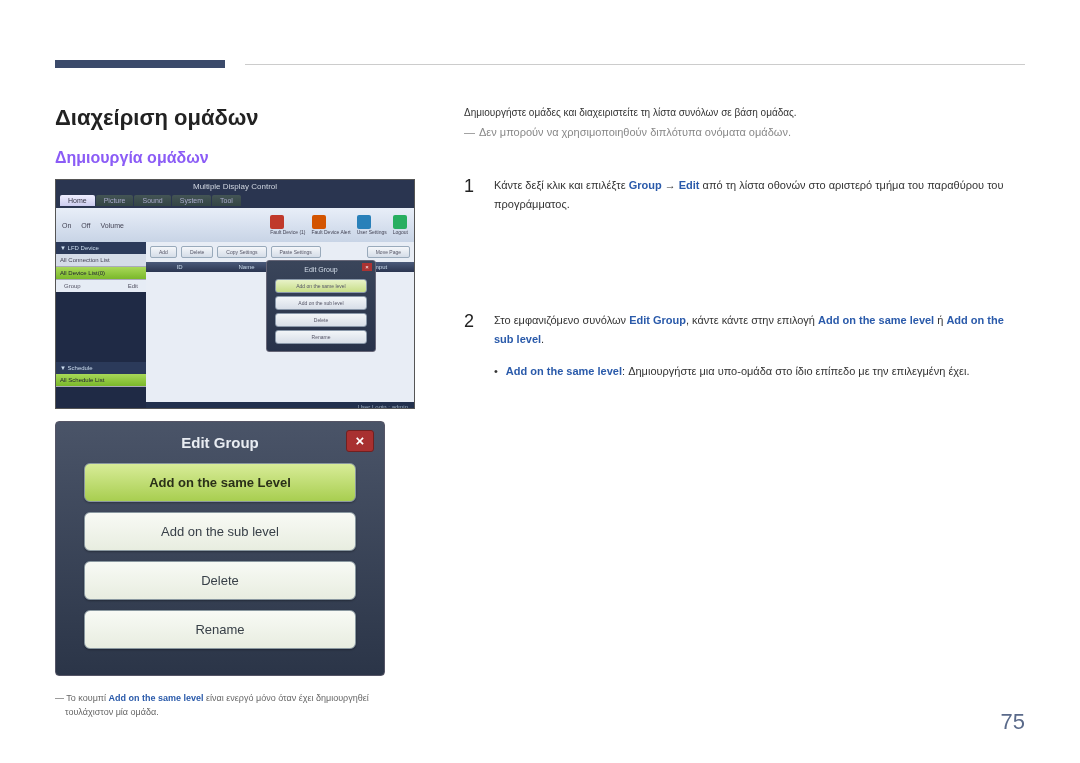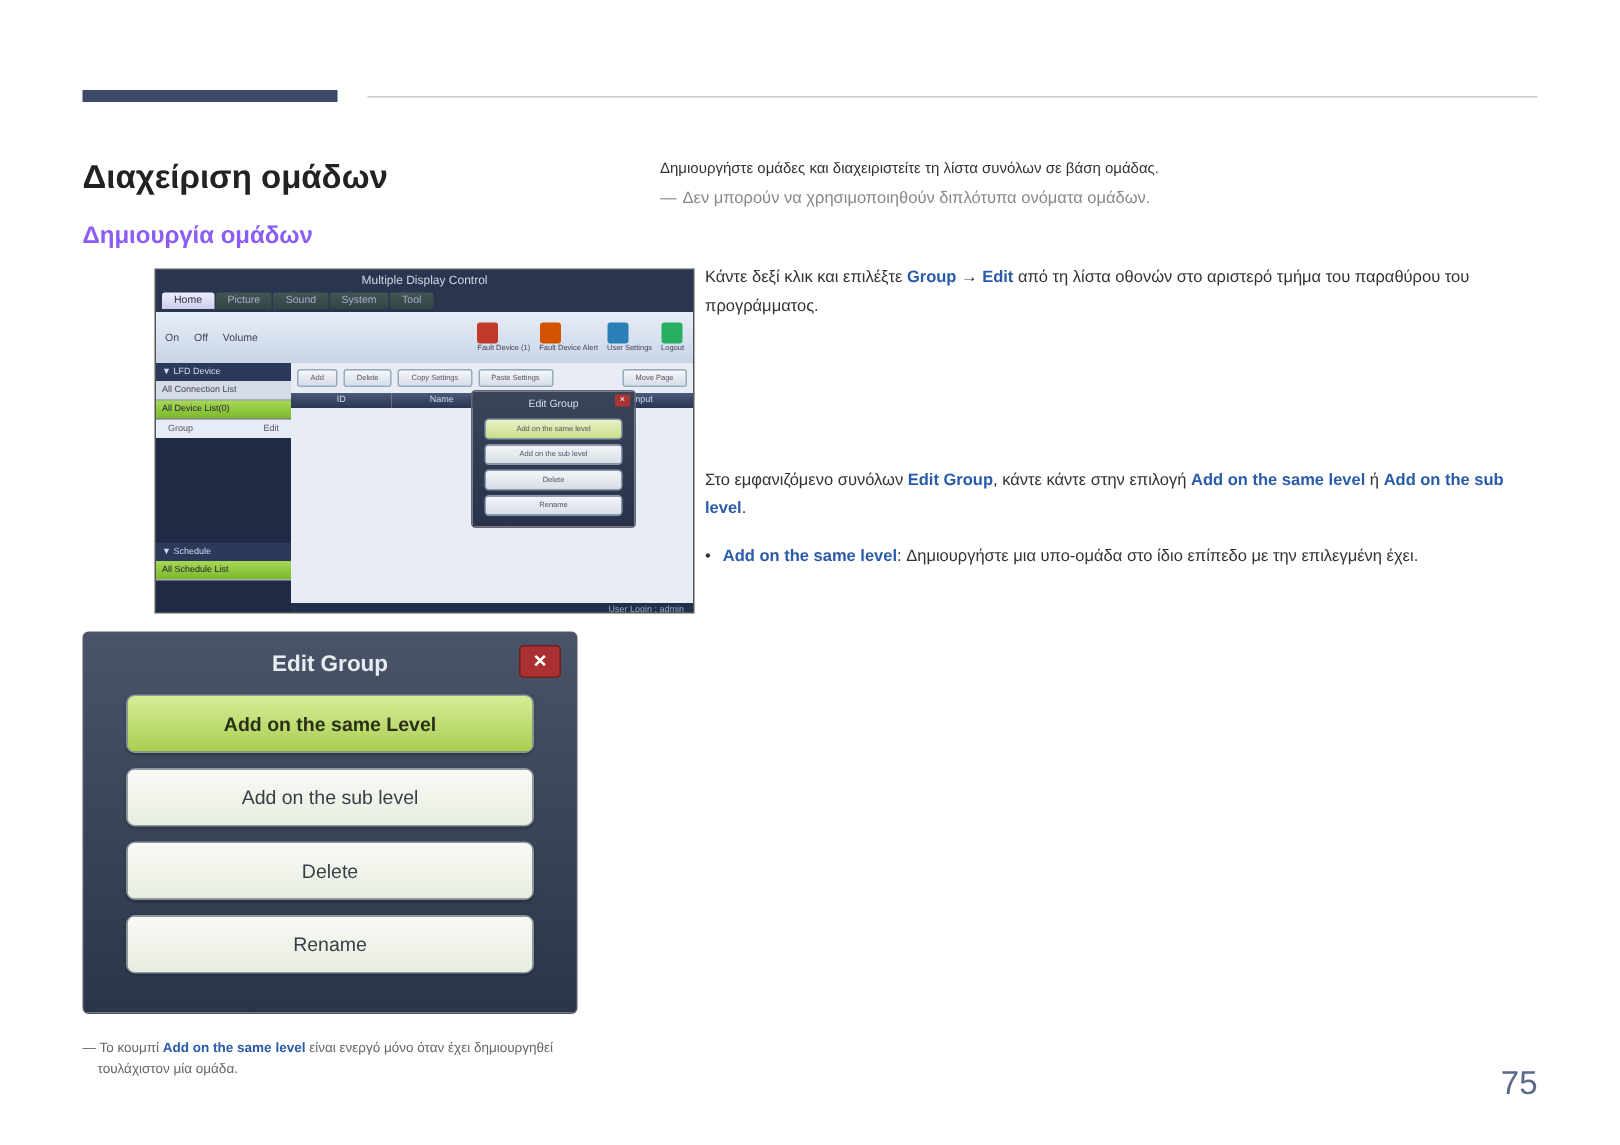--- a/index.html
+++ b/index.html
@@ -28,21 +28,21 @@
   .top-rule {
     position: absolute;
     top: 64px;
     left: 245px;
     right: 55px;
     border-top: 1px solid #ccc;
   }
   .content {
     display: flex;
     margin-top: 45px;
-    gap: 25px;
+    gap: 49px;
   }
   .left-col { width: 360px; flex-shrink: 0; }
   .right-col { flex: 1; }
   h1 {
     font-size: 22px;
     font-weight: bold;
     color: #222;
     margin-bottom: 18px;
   }
   h2 {
@@ -52,21 +52,20 @@
     margin-bottom: 12px;
   }
   
   .screenshot-app {
     width: 360px;
     height: 230px;
     background: linear-gradient(#2b3a5a, #1a2540);
     border: 1px solid #555;
     position: relative;
     overflow: hidden;
-    margin-left: 48px;
   }
   .app-title {
     color: #d0d6e0;
     font-size: 8px;
     text-align: center;
     padding: 2px 0;
     background: #2a3550;
   }
   .app-tabs {
     display: flex;

